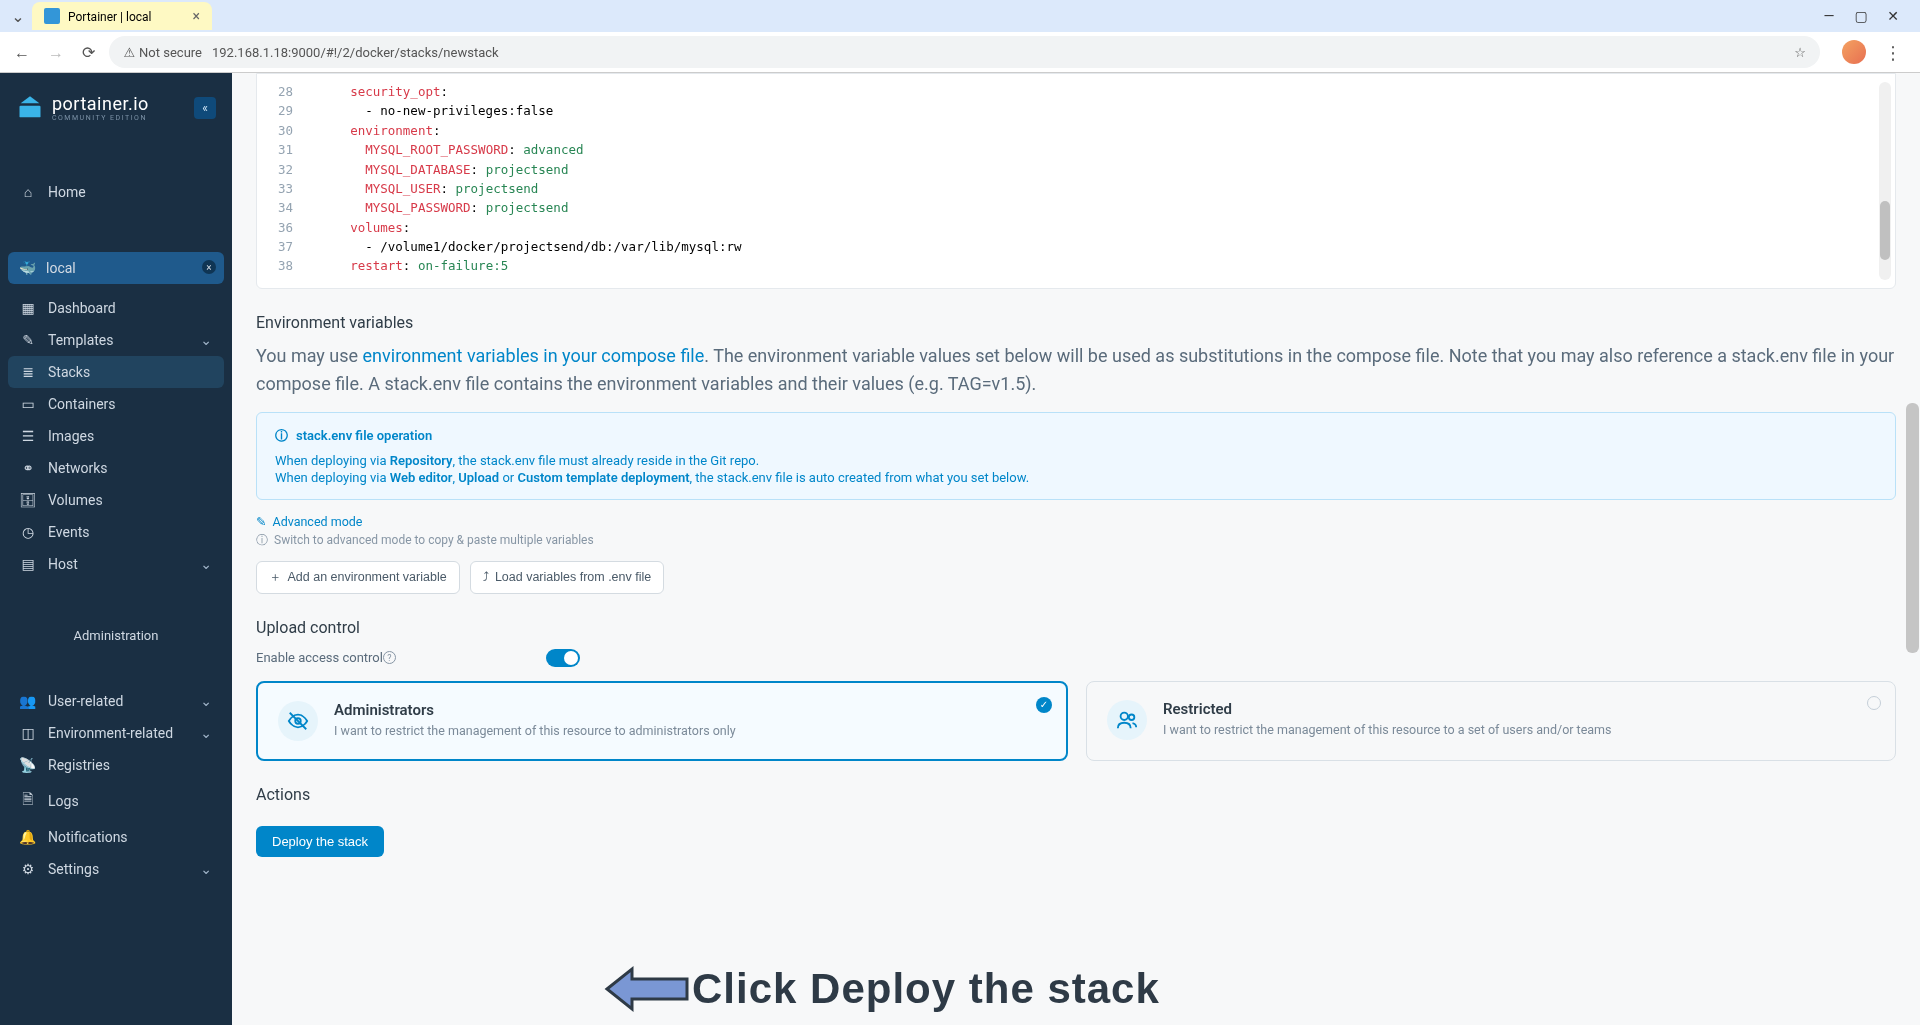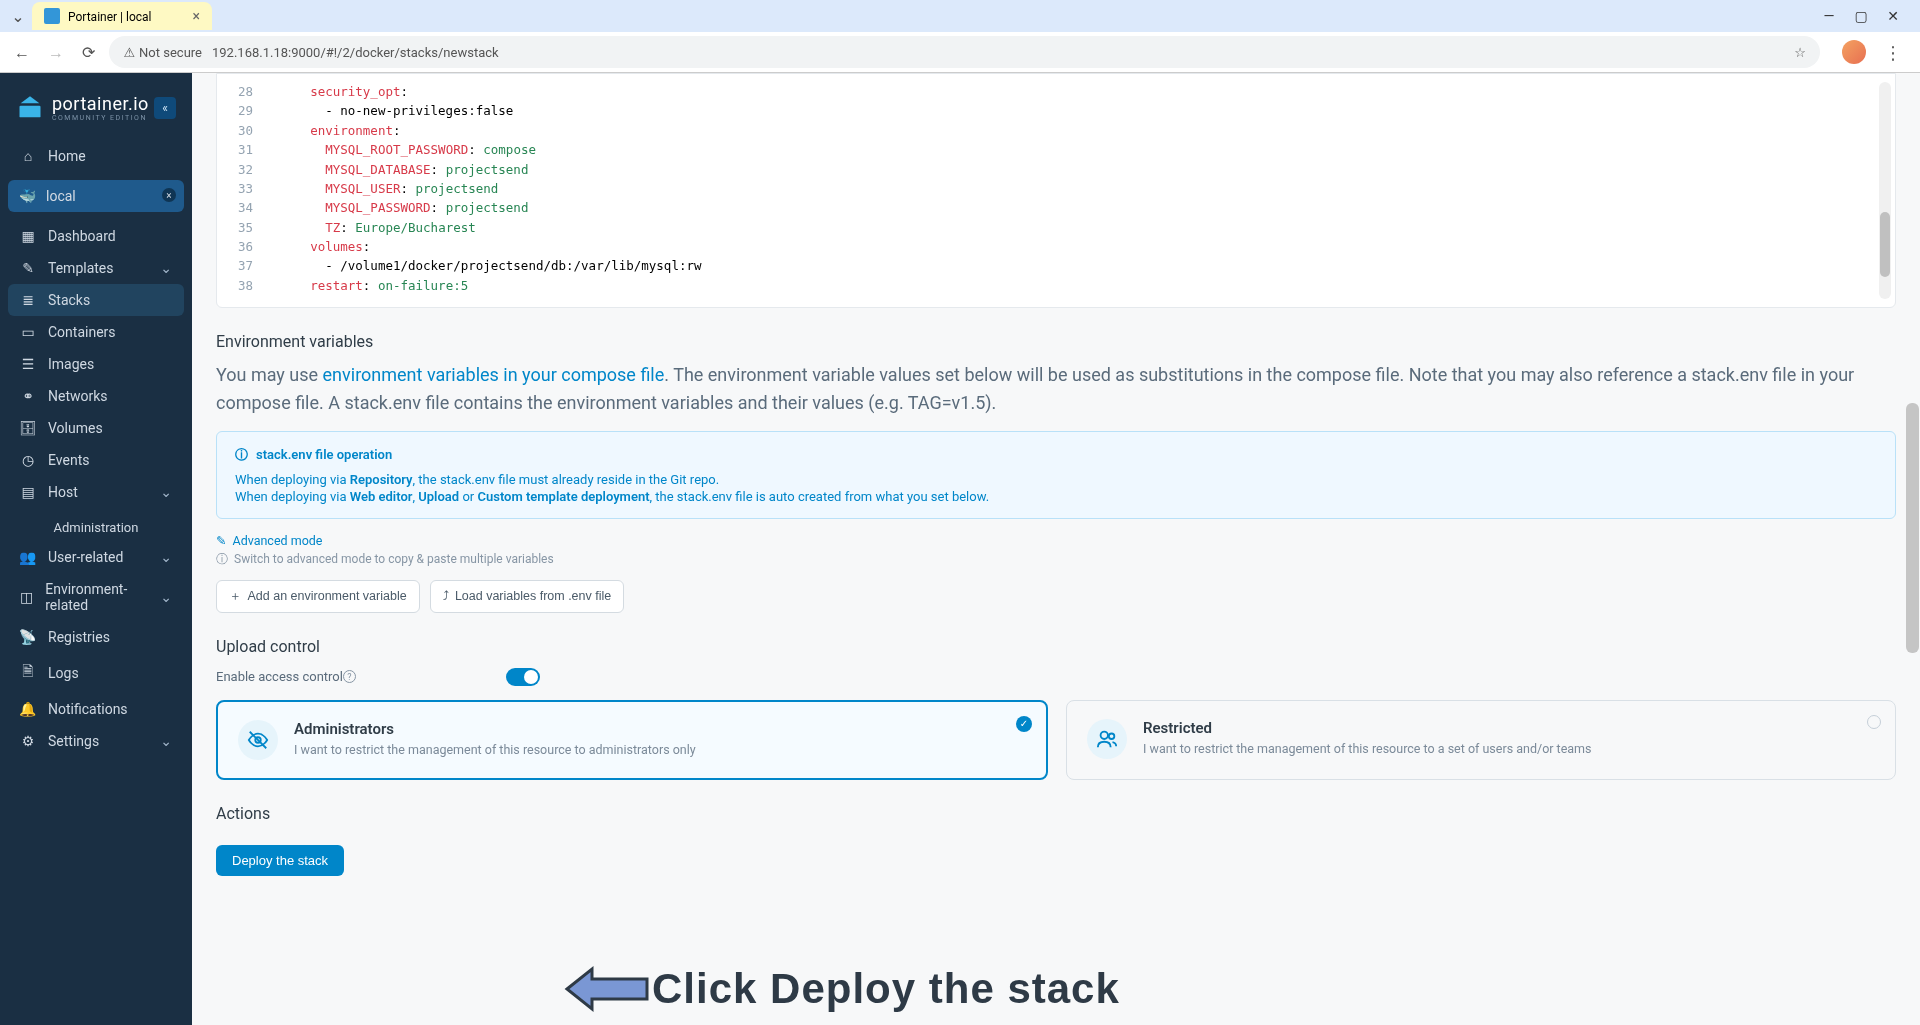--- a/index.html
+++ b/index.html
@@ -22,21 +22,21 @@
 .not-secure { color: #555; display: flex; align-items: center; gap: 4px; }
 .url-text { color: #555; }
 .star-icon { color: #555; margin-left: auto; }
 .avatar { width: 24px; height: 24px; border-radius: 50%; background: linear-gradient(135deg, #f4a261, #e76f51); margin-left: 12px; }
 .kebab { color: #555; padding: 0 8px; font-size: 18px; }
 
 
 .app { display: flex; height: calc(100vh - 72px); }
 
 
-.sidebar { width: 192px; background: #1a2f43; color: #d3dae3; display: flex; flex-direction: column; padding: 12px 8px; font-size: 14px; flex-shrink: 0; }
+.sidebar { width: 232px; background: #1a2f43; color: #d3dae3; display: flex; flex-direction: column; padding: 12px 8px; font-size: 14px; flex-shrink: 0; gap: 36px; }
 .logo-row { display: flex; align-items: center; padding: 8px 8px 18px; }
 .logo-icon { width: 28px; height: 28px; margin-right: 8px; }
 .logo-text { color: #fff; font-weight: 400; font-size: 18px; letter-spacing: 0.5px; }
 .logo-sub { font-size: 7px; color: #7d93a8; letter-spacing: 1.5px; display: block; }
 .collapse-btn { width: 22px; height: 22px; background: #0f4a7a; border-radius: 4px; display: flex; align-items: center; justify-content: center; color: #cfe5f6; margin-left: auto; font-size: 12px; }
 
 .nav-item { display: flex; align-items: center; gap: 12px; padding: 8px 12px; border-radius: 6px; cursor: pointer; color: #cfd8e2; }
 .nav-item.active { background: #21445f; }
 .nav-icon { width: 16px; display: inline-flex; align-items: center; justify-content: center; font-size: 14px; }
 .nav-section { margin-top: 8px; }
@@ -241,37 +241,33 @@
           <div class="code-line">
             <span class="line-num">29</span>
             <span class="code-text"><span>        - no-new-privileges:false</span></span>
           </div>
           <div class="code-line">
             <span class="line-num">30</span>
             <span class="code-text"><span>      </span><span class="tok-key">environment</span><span>:</span></span>
           </div>
           <div class="code-line">
             <span class="line-num">31</span>
-            <span class="code-text"><span>        </span><span class="tok-key">MYSQL_ROOT_PASSWORD</span><span>:</span><span> </span><span class="tok-str">compose</span></span>
+            <span class="code-text"><span>        </span><span class="tok-key">MYSQL_ROOT_PASSWORD</span><span>:</span><span> </span><span class="tok-str">advanced</span></span>
           </div>
           <div class="code-line">
             <span class="line-num">32</span>
             <span class="code-text"><span>        </span><span class="tok-key">MYSQL_DATABASE</span><span>:</span><span> </span><span class="tok-str">projectsend</span></span>
           </div>
           <div class="code-line">
             <span class="line-num">33</span>
             <span class="code-text"><span>        </span><span class="tok-key">MYSQL_USER</span><span>:</span><span> </span><span class="tok-str">projectsend</span></span>
           </div>
           <div class="code-line">
             <span class="line-num">34</span>
             <span class="code-text"><span>        </span><span class="tok-key">MYSQL_PASSWORD</span><span>:</span><span> </span><span class="tok-str">projectsend</span></span>
-          </div>
-          <div class="code-line">
-            <span class="line-num">35</span>
-            <span class="code-text"><span>        </span><span class="tok-key">TZ</span><span>:</span><span> </span><span class="tok-str">Europe/Bucharest</span></span>
           </div>
           <div class="code-line">
             <span class="line-num">36</span>
             <span class="code-text"><span>      </span><span class="tok-key">volumes</span><span>:</span></span>
           </div>
           <div class="code-line">
             <span class="line-num">37</span>
             <span class="code-text"><span>        - /volume1/docker/projectsend/db:/var/lib/mysql:rw</span></span>
           </div>
           <div class="code-line">

